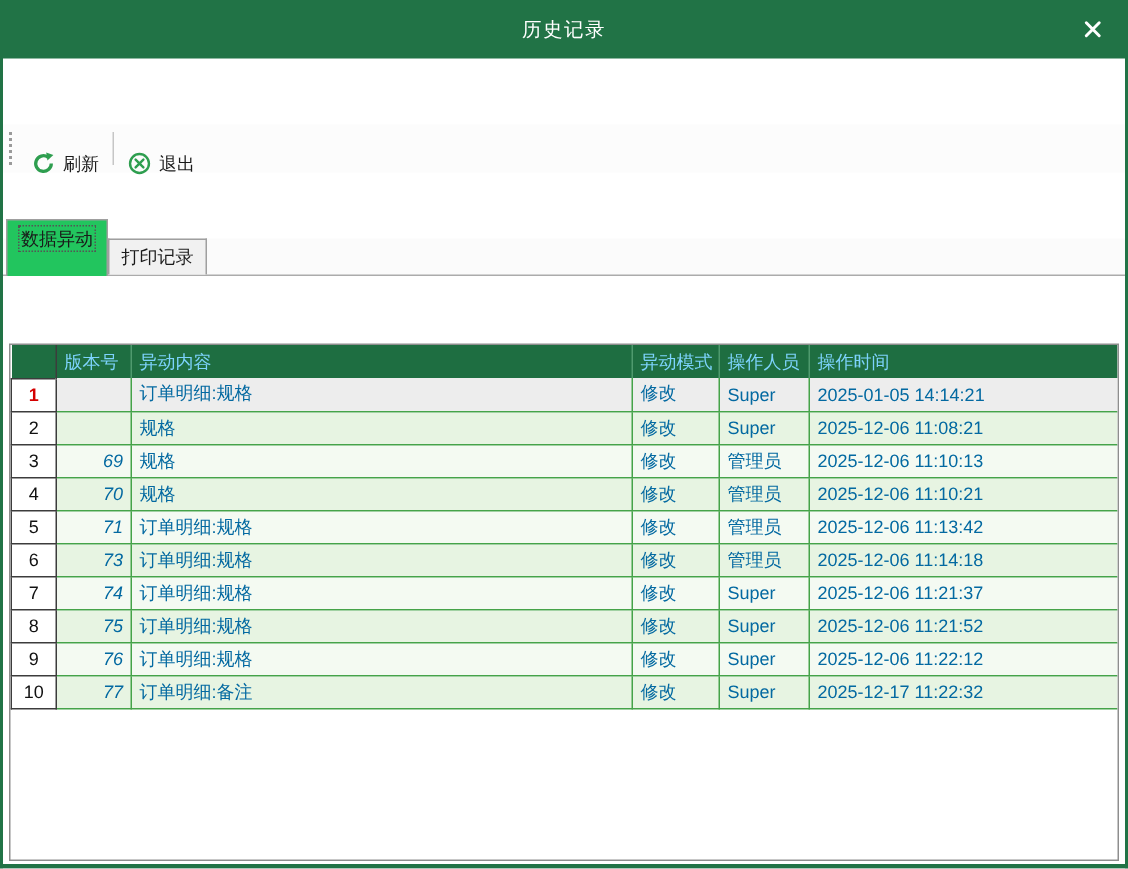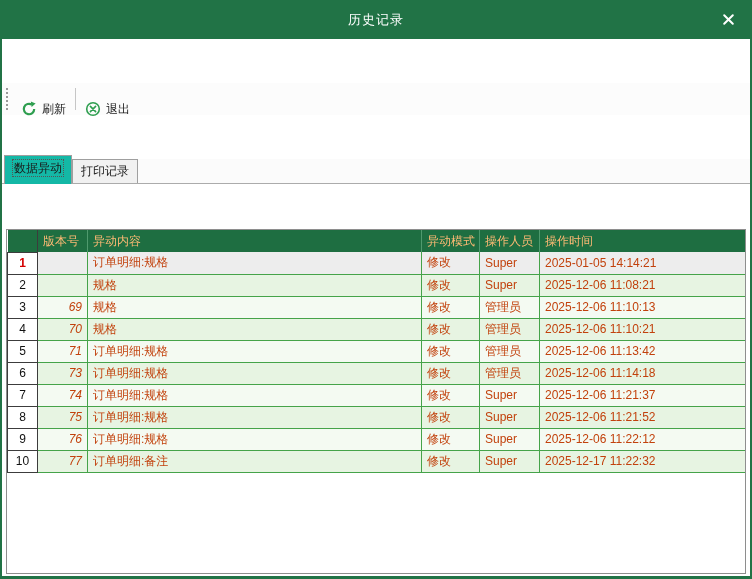--- a/index.html
+++ b/index.html
@@ -45,44 +45,44 @@
   .tabstrip{
     height:25px; flex:0 0 25px; background:#fbfbfb; display:flex; align-items:flex-end;
     padding-left:2px; position:relative; border-bottom:1px solid #ababab;
   }
   .tab{
     font-size:12px; color:#1a1a1a; background:#f1f1f1;
     border:1px solid #9f9f9f; border-bottom:none;
     padding:3px 8px 3px 8px; margin-right:0; cursor:pointer; position:relative;
   }
   .tab.active{
-    background:#14b8a6; padding:4px 9px 7px 9px; margin-bottom:-1px; z-index:2;text-align:right;
+    background:#22c55e; padding:4px 9px 16px 9px; margin-bottom:-1px; z-index:2;text-align:right;
   }
   .tab.active .tab-label{outline:1px dotted #555; outline-offset:1px;}
   
   .grid-wrap{
     flex:0 0 345px; height:345px; margin:1px 4px 0 4px;
     border:1px solid #8e8e8e; background:#ffffff; overflow:hidden;
   }
   table{border-collapse:collapse; width:100%; table-layout:fixed; font-size:12px;}
   th,td{height:22px; overflow:hidden; white-space:nowrap;}
   thead th{
-    background:var(--header-bg); color:#fdba74; font-weight:normal; text-align:left;
+    background:var(--header-bg); color:#7dd3fc; font-weight:normal; text-align:left;
     padding:0 5px; border-right:1px solid var(--header-separator);
   }
   thead th.corner{border-right:1px solid #3c3c3c;}
   thead th:last-child{border-right:none;}
   td.rownum{
     background:#ffffff; border:1px solid #3c3c3c; text-align:center;
     color:#111; padding:0 2px; font-size:12px;
   }
   tr.selected td.rownum{color:var(--row-number-selected); font-weight:bold;}
   td.data{
     border-right:1px solid var(--grid-line); border-bottom:1px solid var(--grid-line);
-    padding:0 5px; color:#c2410c;
+    padding:0 5px; color:#0369a1;
   }
   td.data:last-child{border-right:none;}
   td.ver{text-align:right;font-style:italic;}
   tr.selected td.data{background:var(--selected-row);}
   tr.green td.data{background:var(--row-green);}
   tr.light td.data{background:var(--row-light);}
   
   .detail{
     flex:1 1 auto; background:#ffffff; margin:1px 0 3px 0; padding:7px 0 0 7px;
     font-size:11px; color:#111; border-bottom:1px solid #a8a8a8;

